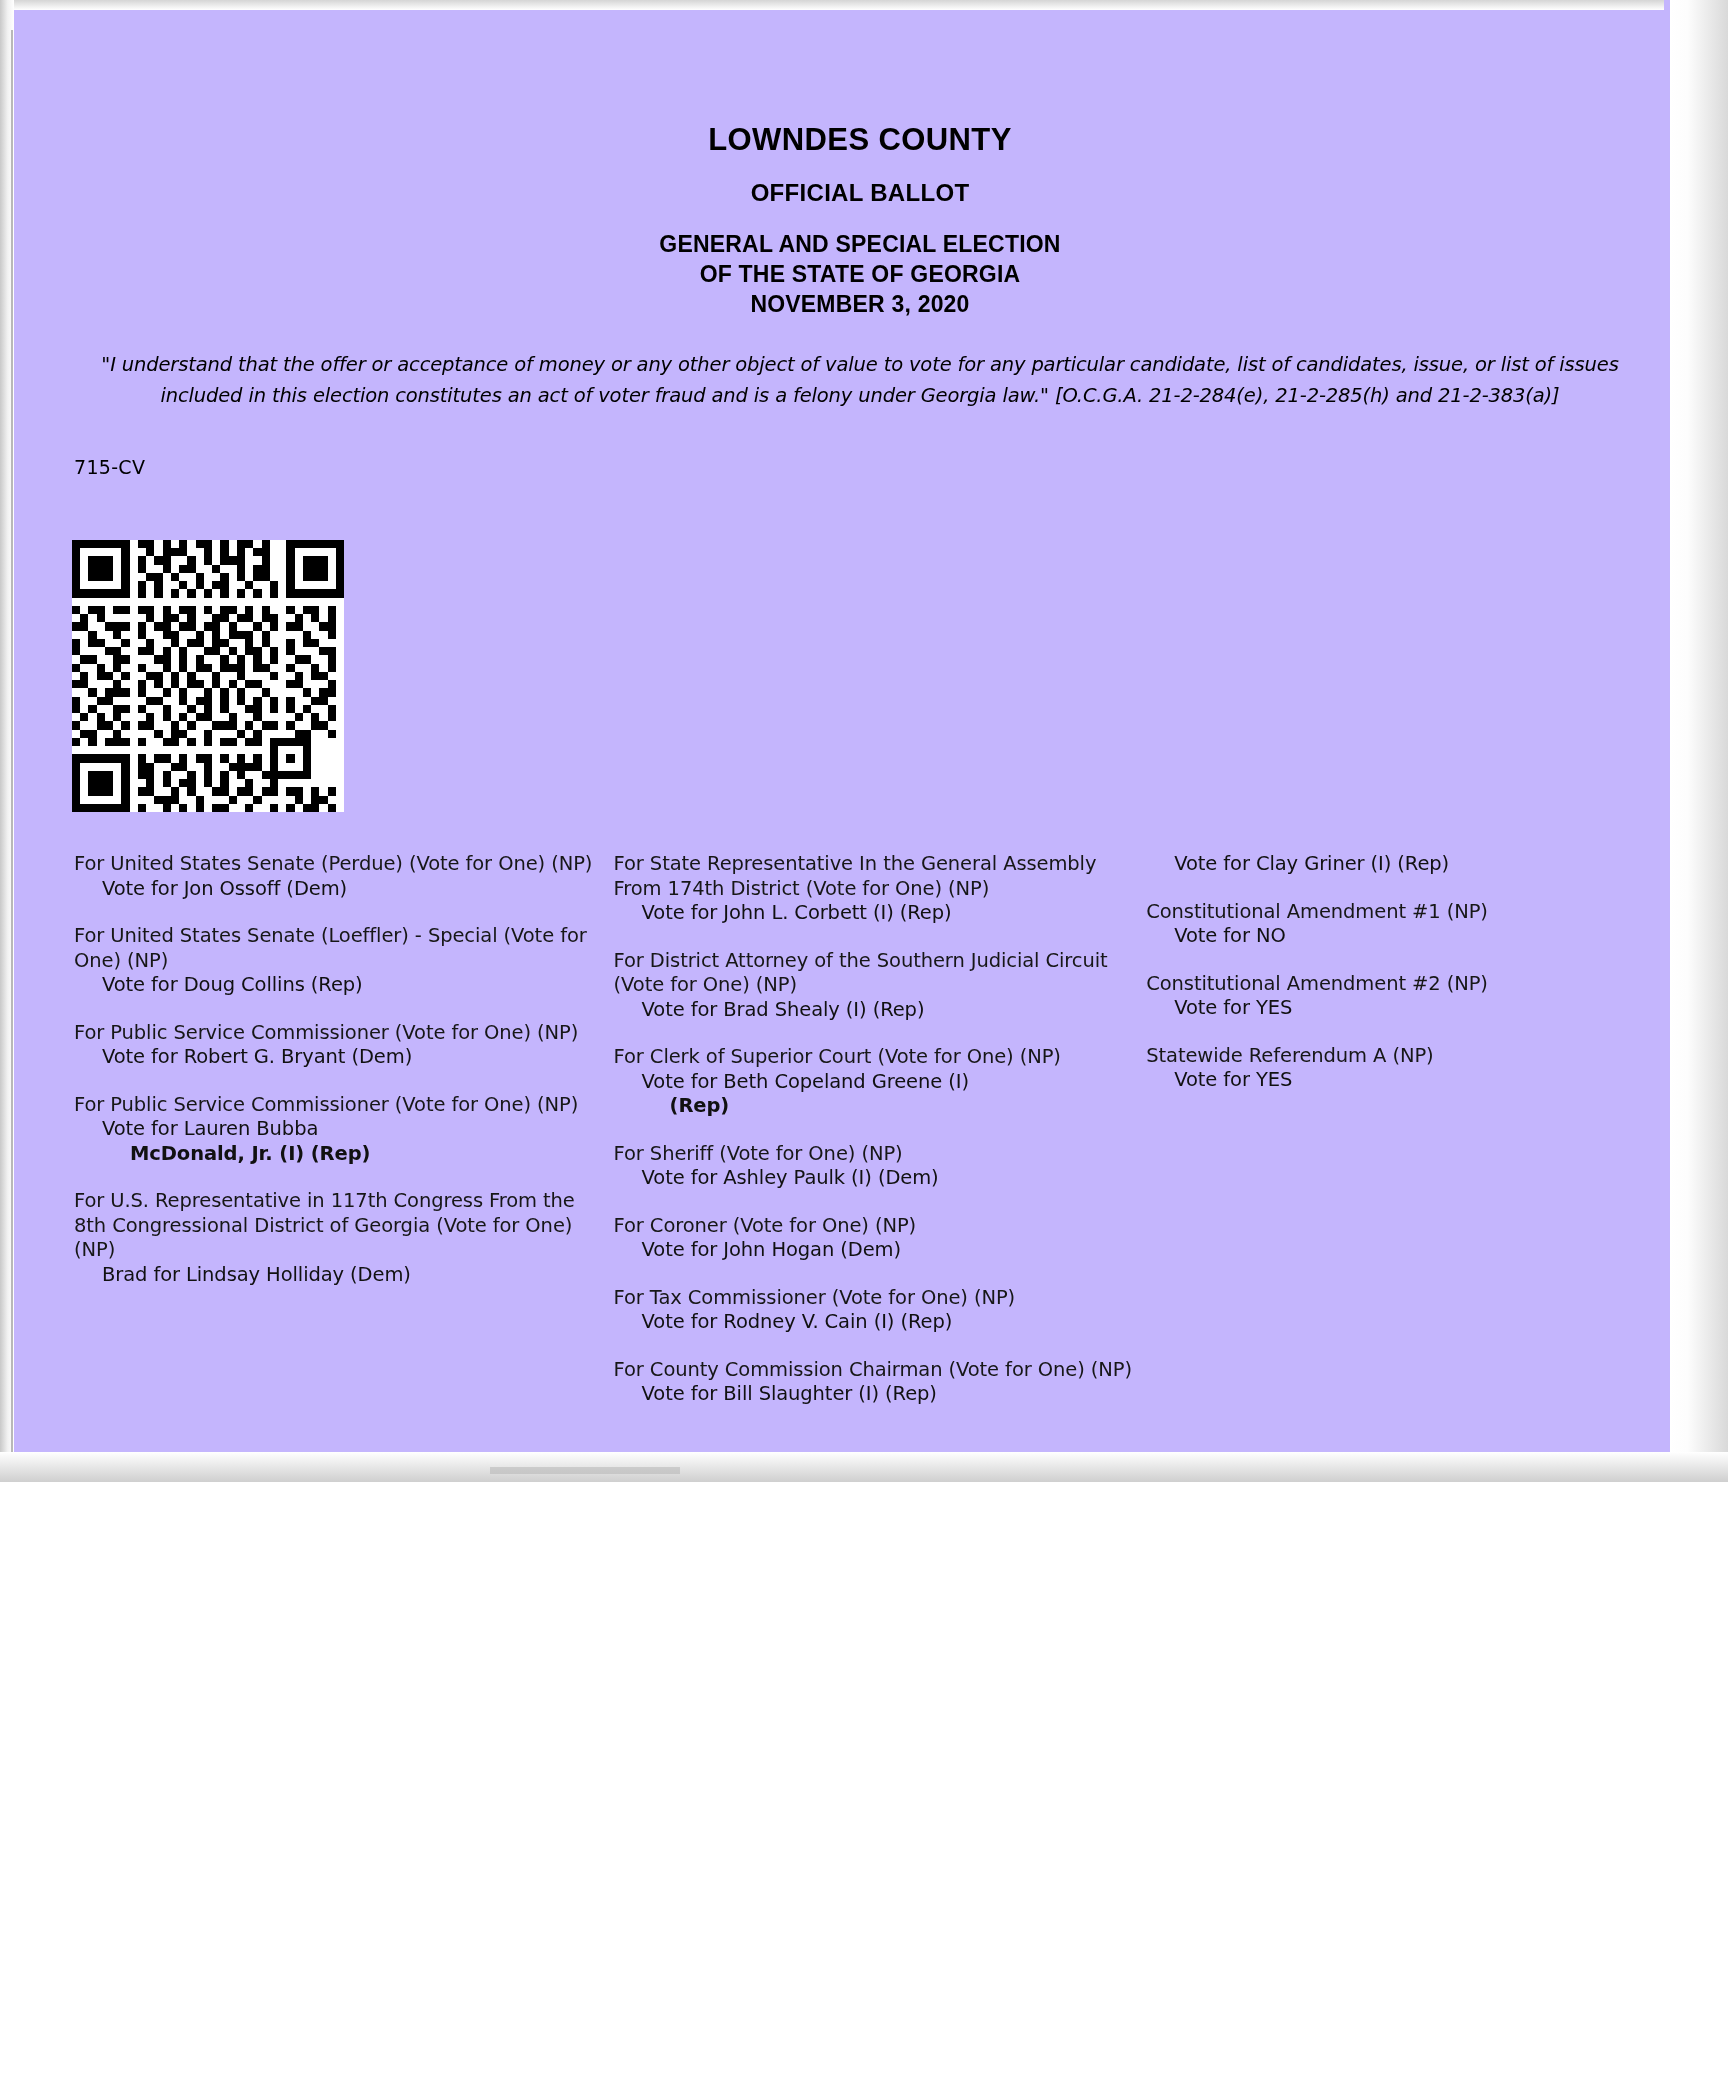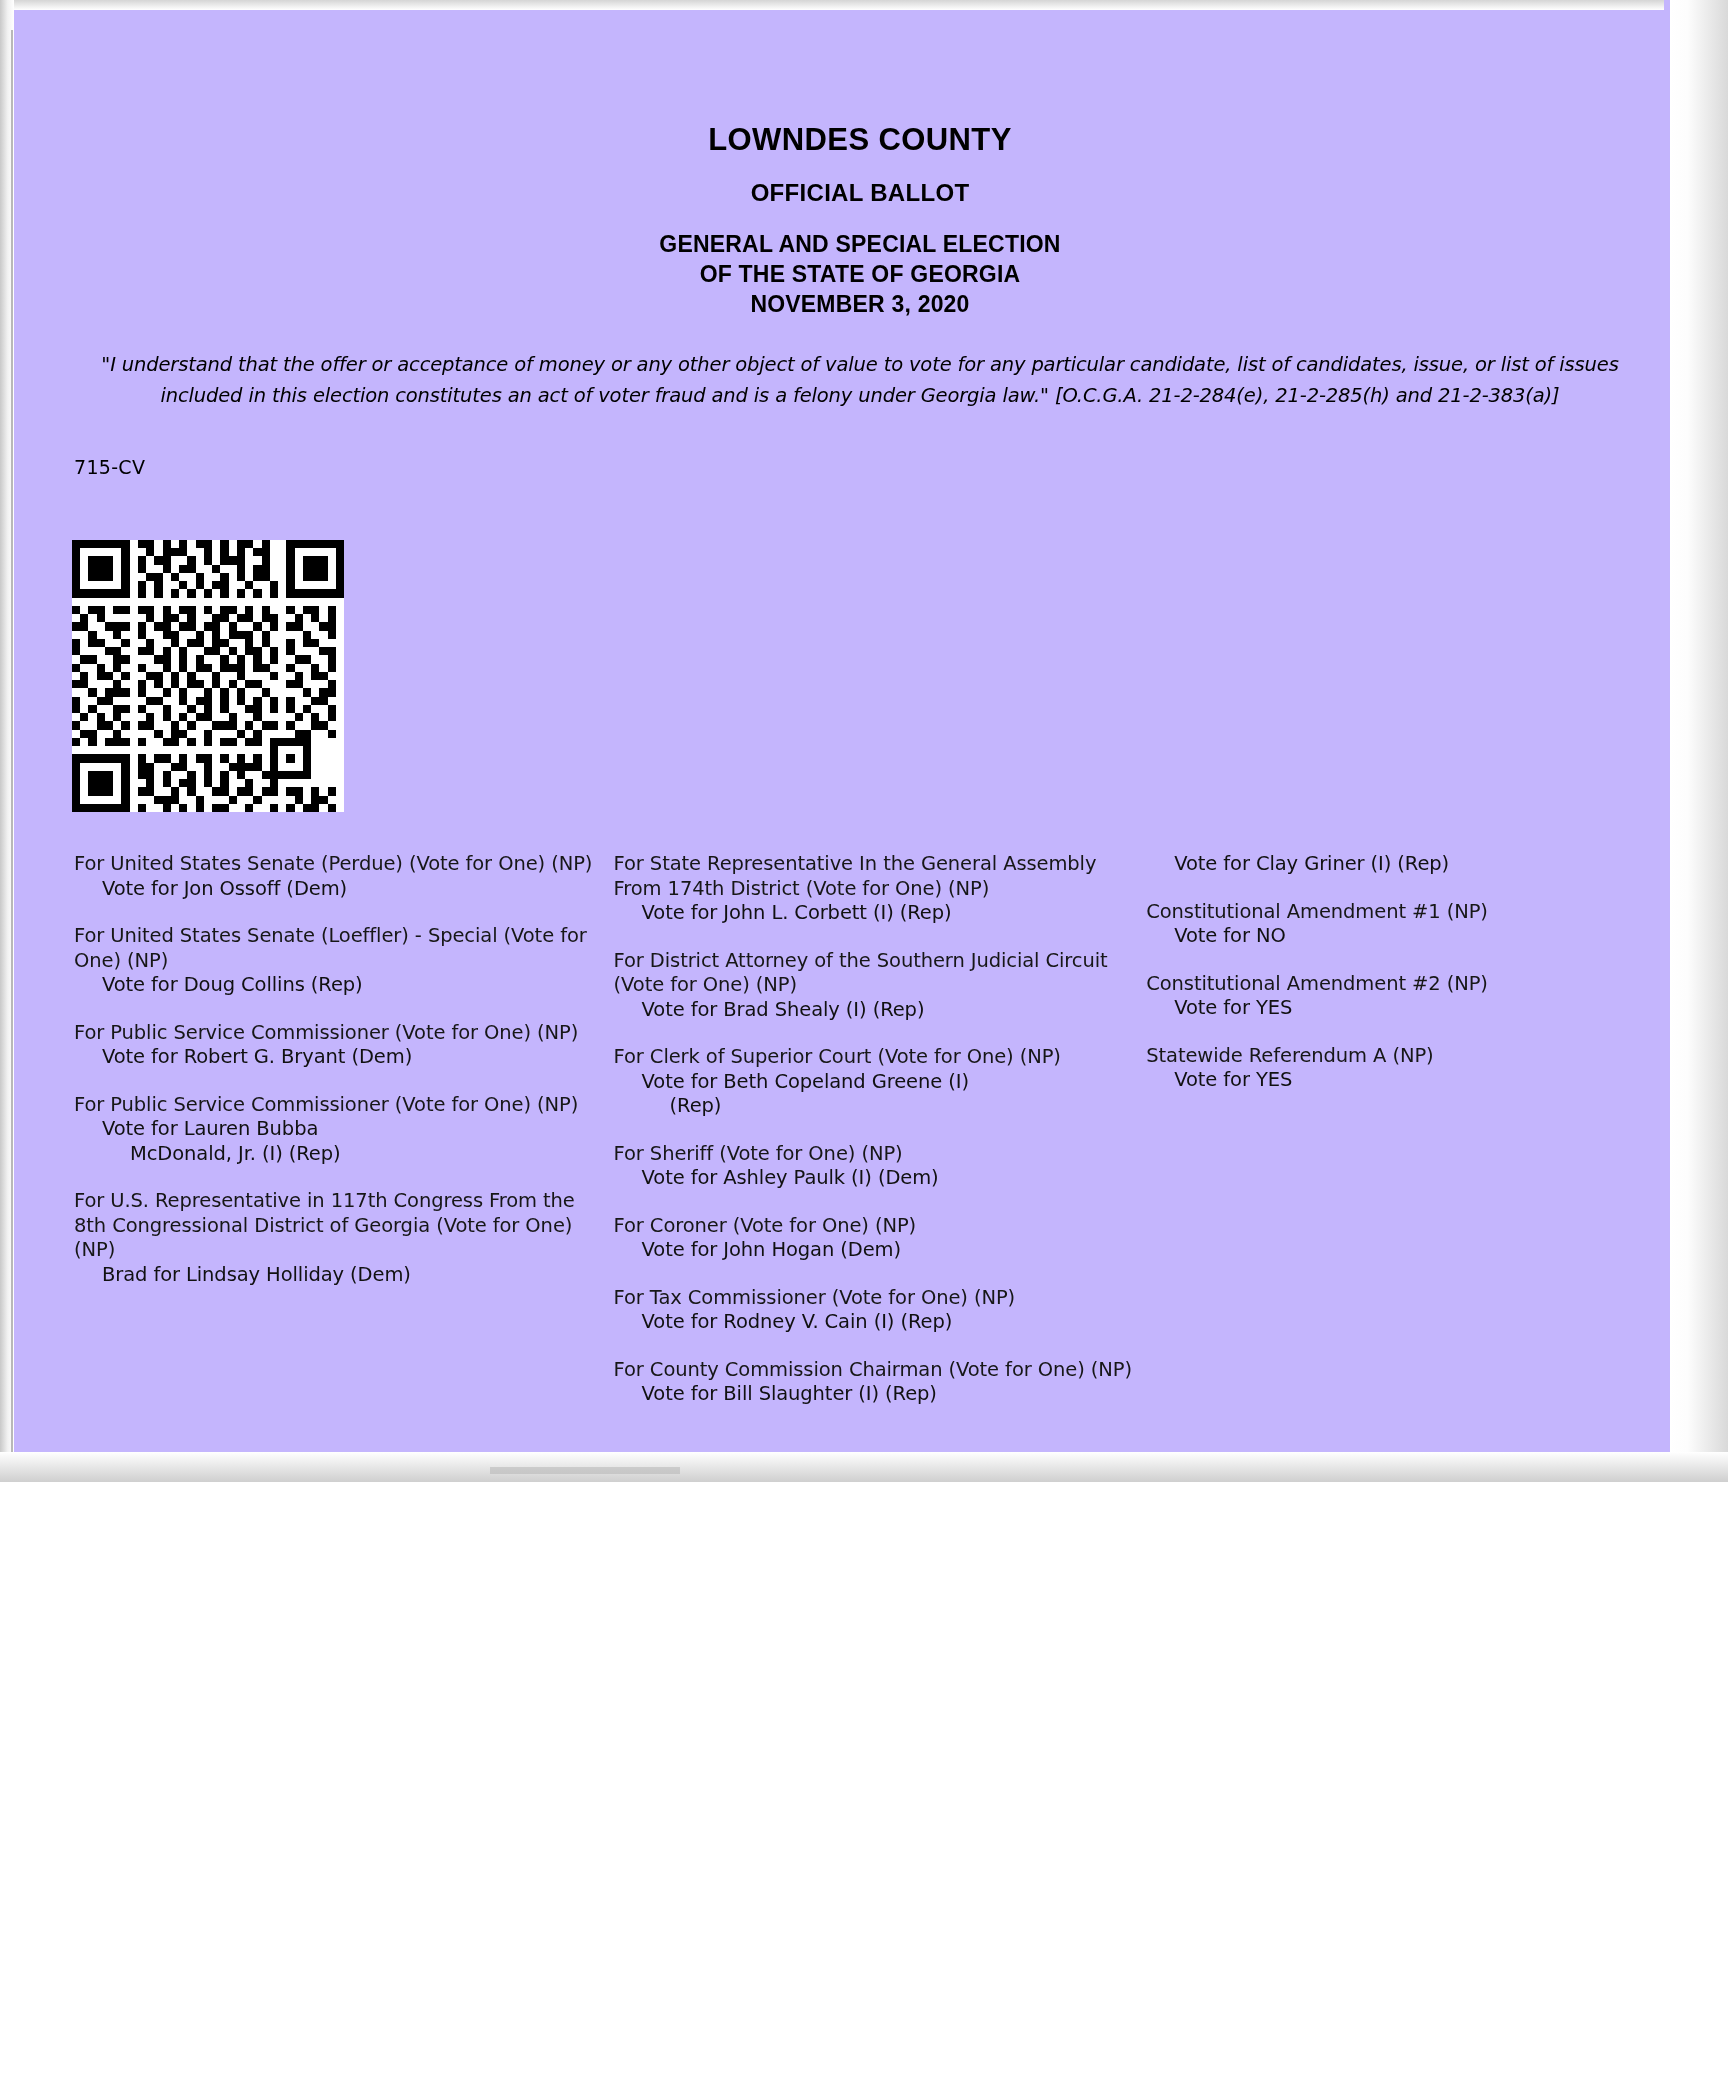--- a/index.html
+++ b/index.html
@@ -150,20 +150,21 @@
     font-size: 19.5px;
     line-height: 24.5px;
     letter-spacing: -0.1px;
     padding-left: 28px;
     text-indent: 0;
     color: #111111;
   }
   .choice .cont {
     display: block;
     padding-left: 28px;
+    font-weight: bold;
   }
 
   .page-number {
     margin-top: 58px;
     text-align: left;
     font-family: "DejaVu Sans", sans-serif;
     font-size: 20px;
     letter-spacing: .5px;
   }
 </style>

